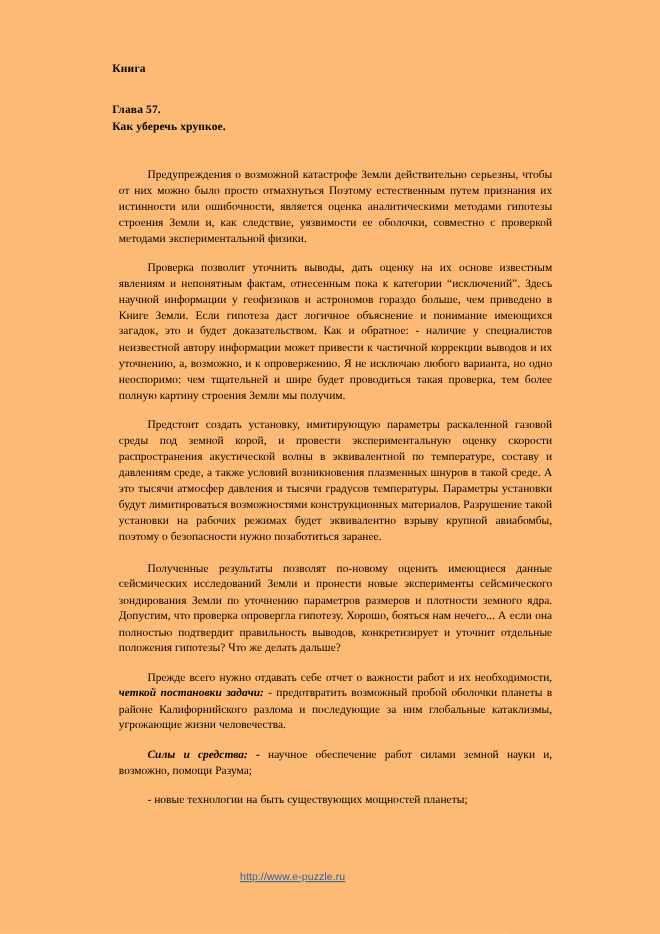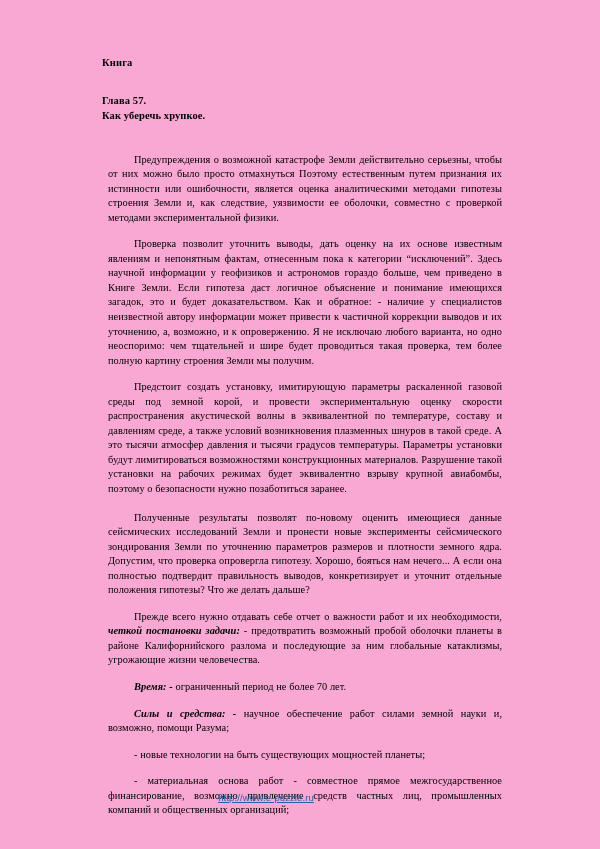--- a/index.html
+++ b/index.html
@@ -14,21 +14,21 @@
     position: relative;
     font-family: "Liberation Serif", "DejaVu Serif", serif;
     color: #000000;
     overflow: hidden;
   }
   .page {
     position: absolute;
     left: 0; top: 0;
     width: 600px;
     height: 849px;
-    background: #f9a8d4;
+    background: #fdba74;
   }
   .content {
     position: absolute;
     left: 96px;
     top: 56px;
     width: 418px;
   }
   .book-title-block {
     margin: 0 0 22px 0;
   }
@@ -104,25 +104,23 @@
     <p class="body-par">Предупреждения о возможной катастрофе Земли действительно серьезны, чтобы от них можно было просто отмахнуться Поэтому естественным путем признания их истинности или ошибочности, является оценка аналитическими методами гипотезы строения Земли и, как следствие, уязвимости ее оболочки, совместно с проверкой методами экспериментальной физики.</p>
     <p class="body-par">Проверка позволит уточнить выводы, дать оценку на их основе известным явлениям и непонятным фактам, отнесенным пока к категории “исключений”. Здесь научной информации у геофизиков и астрономов гораздо больше, чем приведено в Книге Земли. Если гипотеза даст логичное объяснение и понимание имеющихся загадок, это и будет доказательством. Как и обратное: - наличие у специалистов неизвестной автору информации может привести к частичной коррекции выводов и их уточнению, а, возможно, и к опровержению. Я не исключаю любого варианта, но одно неоспоримо: чем тщательней и шире будет проводиться такая проверка, тем более полную картину строения Земли мы получим.</p>
     <p class="body-par">Предстоит создать установку, имитирующую параметры раскаленной газовой среды под земной корой, и провести экспериментальную оценку скорости распространения акустической волны в эквивалентной по температуре, составу и давлениям среде, а также условий возникновения плазменных шнуров в такой среде. А это тысячи атмосфер давления и тысячи градусов температуры. Параметры установки будут лимитироваться возможностями конструкционных материалов. Разрушение такой установки на рабочих режимах будет эквивалентно взрыву крупной авиабомбы, поэтому о безопасности нужно позаботиться заранее.</p>
 
     <p class="body-par gap-before">Полученные результаты позволят по-новому оценить имеющиеся данные сейсмических исследований Земли и пронести новые эксперименты сейсмического зондирования Земли по уточнению параметров размеров и плотности земного ядра. Допустим, что проверка опровергла гипотезу. Хорошо, бояться нам нечего... А если она полностью подтвердит правильность выводов, конкретизирует и уточнит отдельные положения гипотезы? Что же делать дальше?</p>
 
     <p class="body-par"><span>Прежде всего нужно отдавать себе отчет о важности работ и их необходимости, </span><span class="term">четкой постановки задачи:</span><span> - предотвратить возможный пробой оболочки планеты в районе Калифорнийского разлома и последующие за ним глобальные катаклизмы, угрожающие жизни человечества.</span></p>
 
 
 
-    <p class="body-par"><span class="term">Время: -</span><span> ограниченный период не более 70 лет.</span></p>
 
     <p class="body-par"><span class="term">Силы и средства: -</span><span> научное обеспечение работ силами земной науки и, возможно, помощи Разума;</span></p>
 
     <p class="body-par">- новые технологии на быть существующих мощностей планеты;</p>
-    <p class="body-par">- материальная основа работ - совместное прямое межгосударственное финансирование, возможно привлечение средств частных лиц, промышленных компаний и общественных организаций;</p>
 
   </div>
 
   <div class="footer-link-wrap">
     <a class="footer-link" href="#">http://www.e-puzzle.ru</a>
   </div>
 </div>
 
 </body></html>

